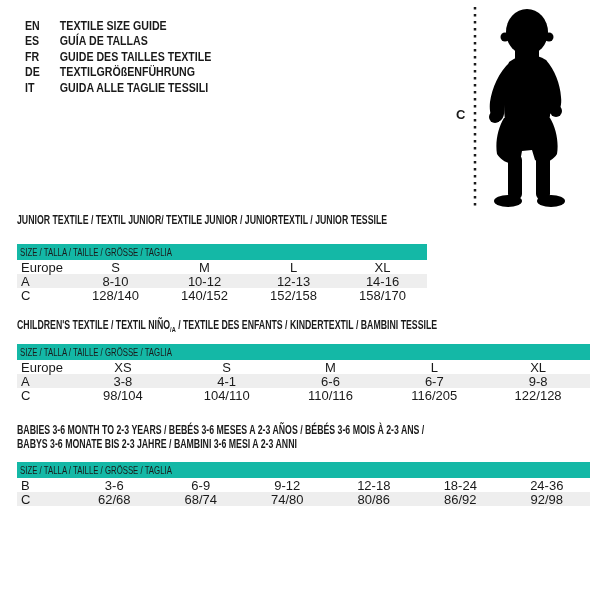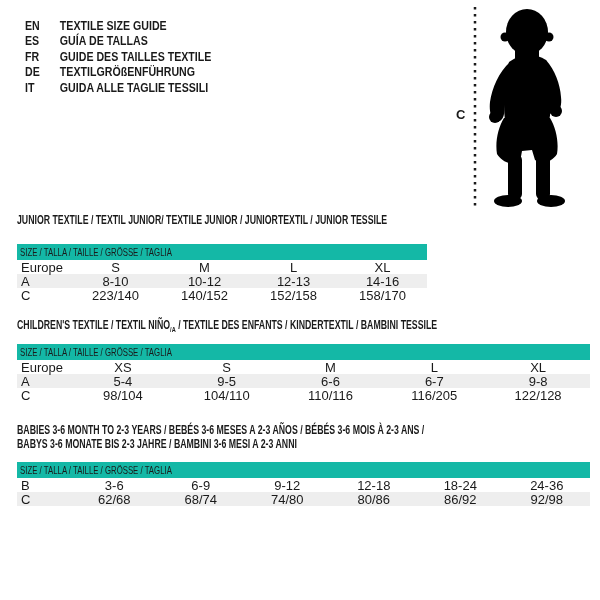--- a/index.html
+++ b/index.html
@@ -120,21 +120,21 @@
       </tr>
       <tr class="alt">
         <td class="label">A</td>
         <td>8-10</td>
         <td>10-12</td>
         <td>12-13</td>
         <td>14-16</td>
       </tr>
       <tr>
         <td class="label">C</td>
-        <td>223/140</td>
+        <td>128/140</td>
         <td>140/152</td>
         <td>152/158</td>
         <td>158/170</td>
       </tr>
     </tbody>
       </table>
   </div>
 
   <div class="sec-title" style="top:318px;">
     <span>CHILDREN'S TEXTILE / TEXTIL NIÑO</span><span class="subscript">/A</span><span> / TEXTILE DES ENFANTS / KINDERTEXTIL / BAMBINI TESSILE</span>
@@ -156,22 +156,22 @@
           <tr>
         <td class="label">Europe</td>
         <td>XS</td>
         <td>S</td>
         <td>M</td>
         <td>L</td>
         <td>XL</td>
       </tr>
       <tr class="alt">
         <td class="label">A</td>
-        <td>5-4</td>
-        <td>9-5</td>
+        <td>3-8</td>
+        <td>4-1</td>
         <td>6-6</td>
         <td>6-7</td>
         <td>9-8</td>
       </tr>
       <tr>
         <td class="label">C</td>
         <td>98/104</td>
         <td>104/110</td>
         <td>110/116</td>
         <td>116/205</td>

